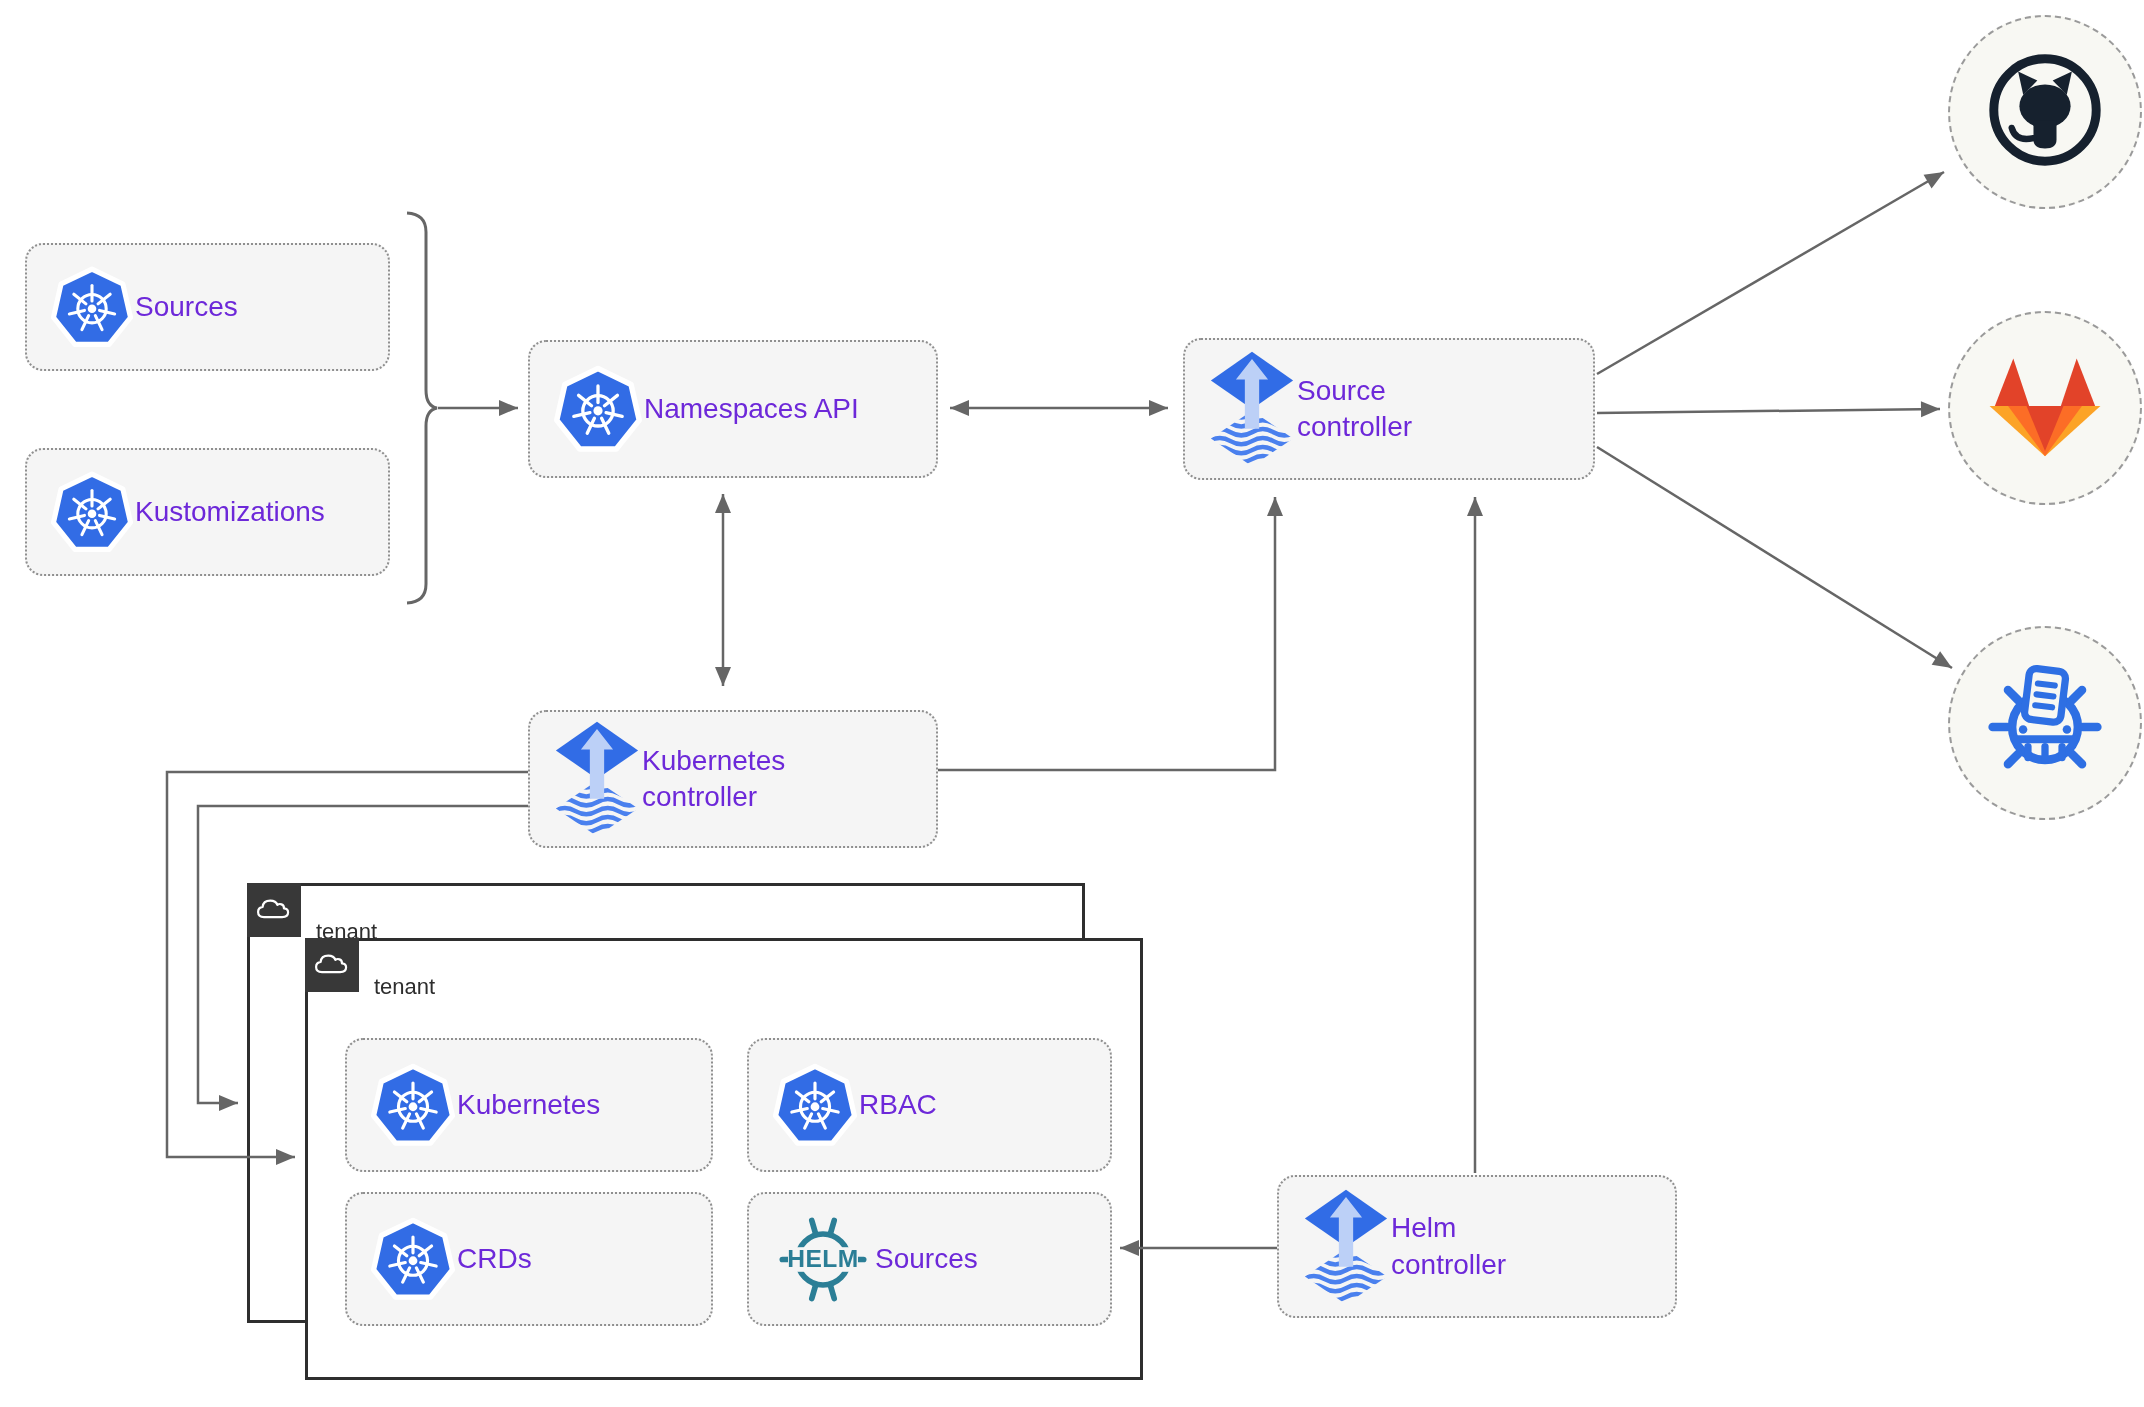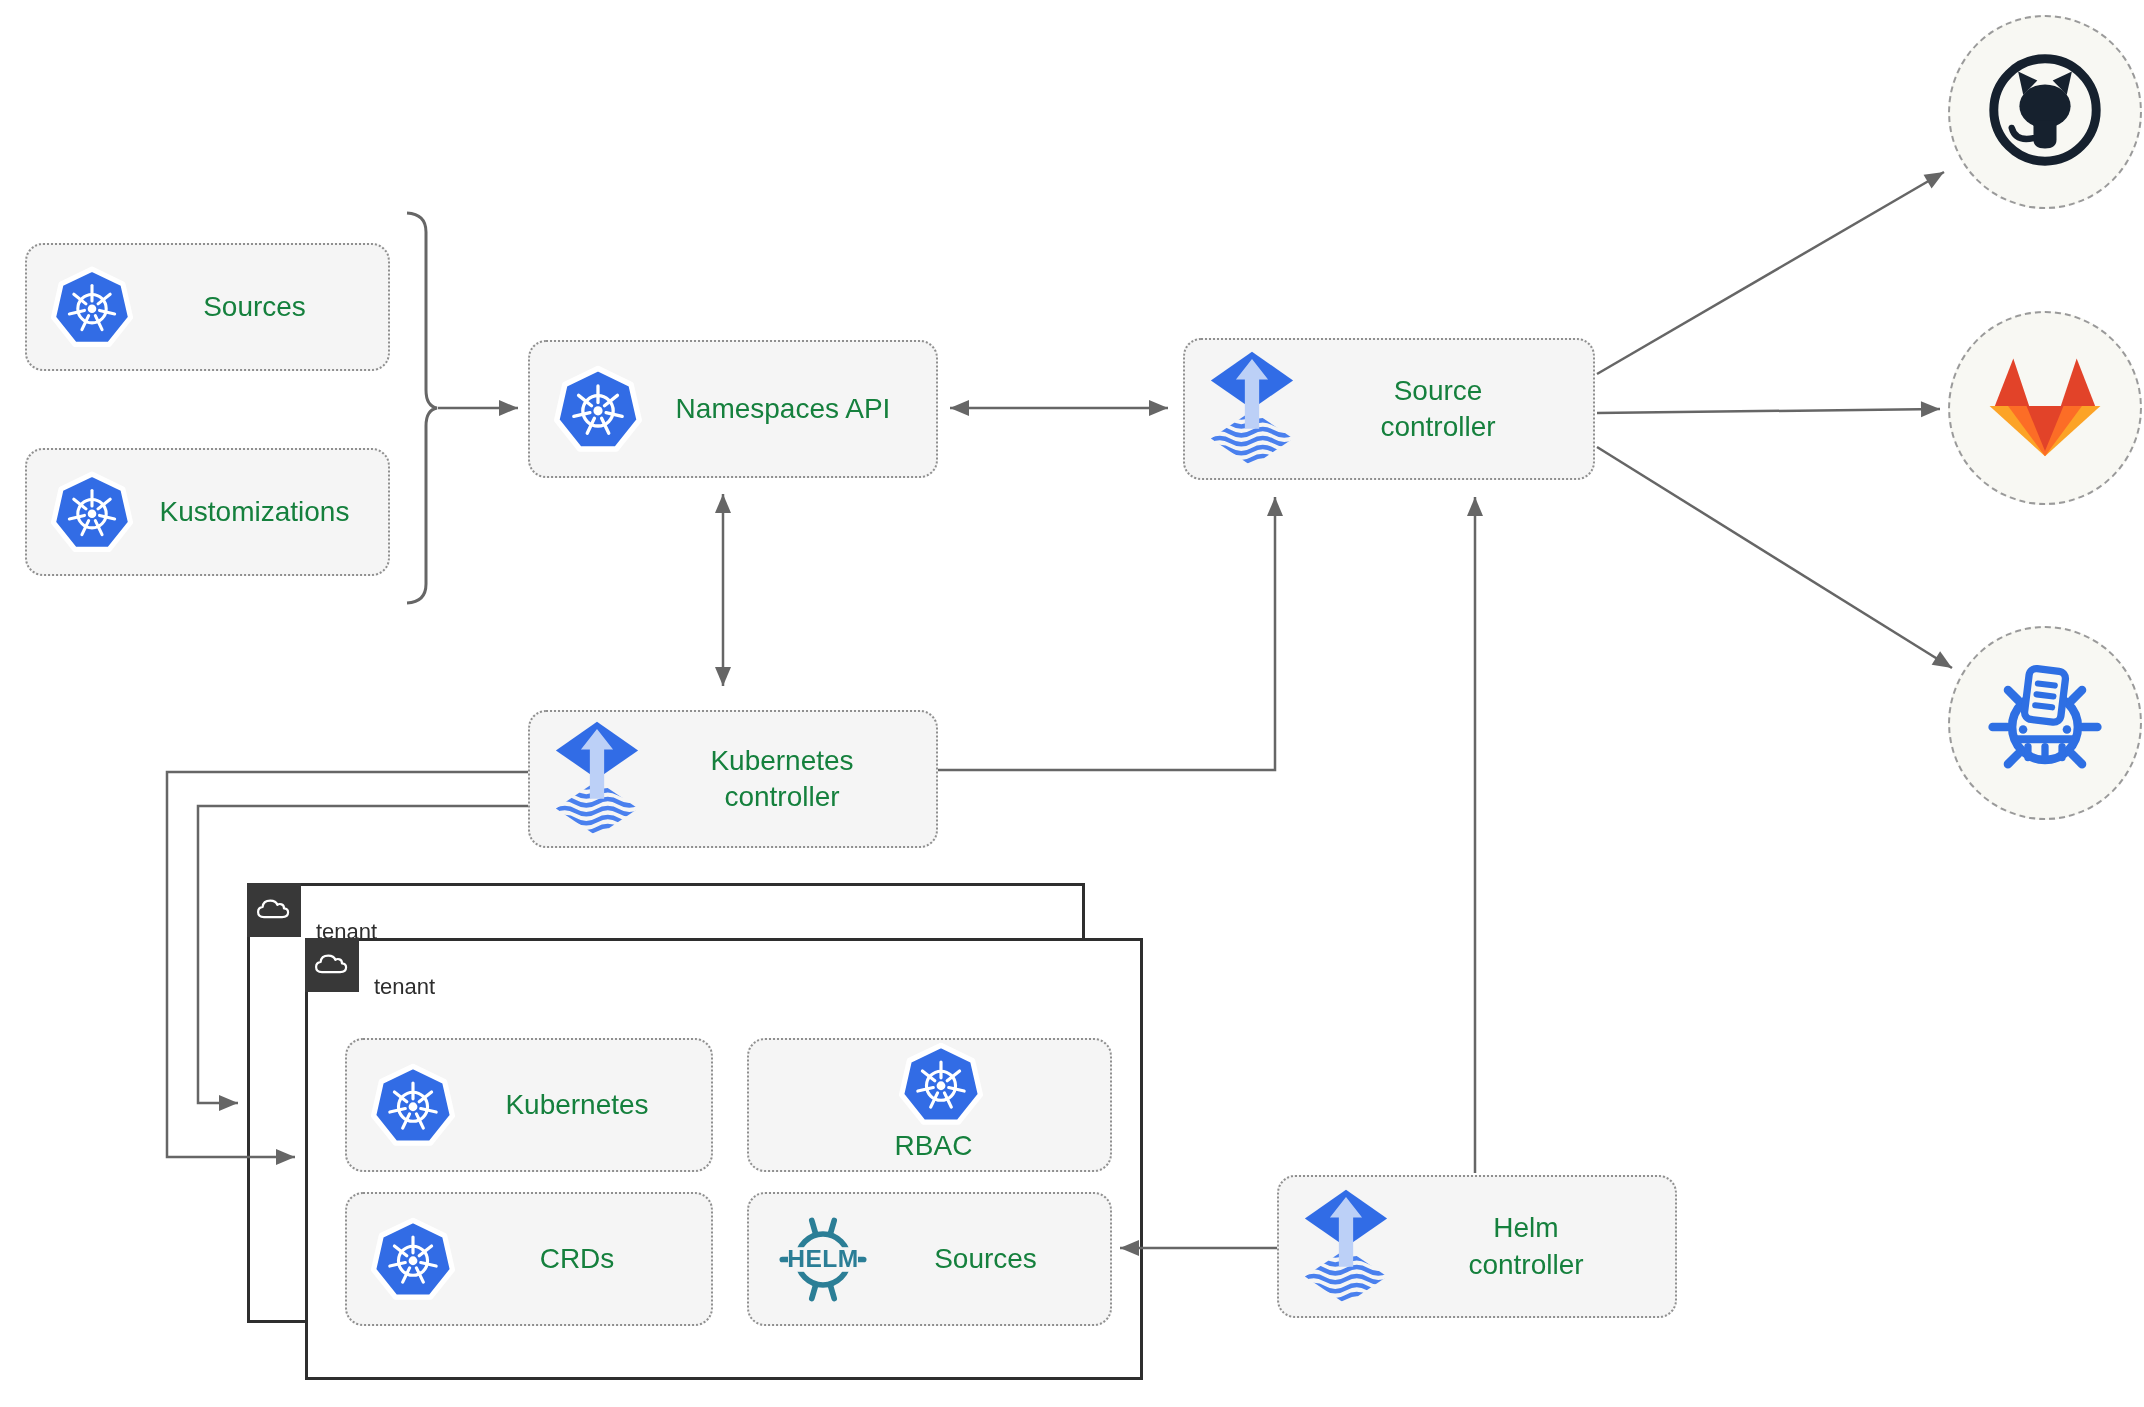--- a/index.html
+++ b/index.html
@@ -1,21 +1,21 @@
 <!DOCTYPE html>
 <html><head>
 <meta charset="utf-8">
 <style>
   html,body{margin:0;padding:0;background:#ffffff;}
   #canvas{position:relative;width:2144px;height:1407px;background:#ffffff;overflow:hidden;
           font-family:"Liberation Sans", sans-serif;}
   
   .node{position:absolute;background:#f5f5f5;border:2px dotted #8f8f8f;border-radius:18px;
         display:flex;align-items:center;box-sizing:border-box;z-index:3;padding-left:22px;}
-  .nlabel{flex:1;text-align:center;font-size:28px;color:#15803d;padding-right:14px;
+  .nlabel{flex:1;text-align:left;font-size:28px;color:#6d28d9;padding-right:14px;
           white-space:pre-line;line-height:1.3;}
   .icon{flex:0 0 auto;display:flex;align-items:center;justify-content:center;}
   
   .tenant{position:absolute;background:#ffffff;border:3px solid #2e2e2e;box-sizing:border-box;}
   .tbadge{position:absolute;left:-3px;top:-3px;width:54px;height:54px;background:#383838;
           display:flex;align-items:center;justify-content:center;}
   .tlabel{position:absolute;left:66px;top:13px;font-size:22px;color:#2d2d2d;margin-top:20px;}
   
   .ext-circle{position:absolute;width:194px;height:194px;border-radius:50%;
               background:#f8f8f3;border:2px dashed #9a9a9a;box-sizing:border-box;
@@ -161,21 +161,21 @@
 
   <div class="node" style="left:345px;top:1038px;width:368px;height:134px;">
     <span class="icon">
       <svg width="88" height="88">
           <use href="#sym-k8s"></use>
         </svg>
       </span>
     <span class="nlabel">Kubernetes</span>
   </div>
 
-  <div class="node" style="left:747px;top:1038px;width:365px;height:134px;flex-direction:column;">
+  <div class="node" style="left:747px;top:1038px;width:365px;height:134px;">
     <span class="icon">
       <svg width="88" height="88">
           <use href="#sym-k8s"></use>
         </svg>
       </span>
     <span class="nlabel">RBAC</span>
   </div>
 
   <div class="node" style="left:345px;top:1192px;width:368px;height:134px;">
     <span class="icon">

